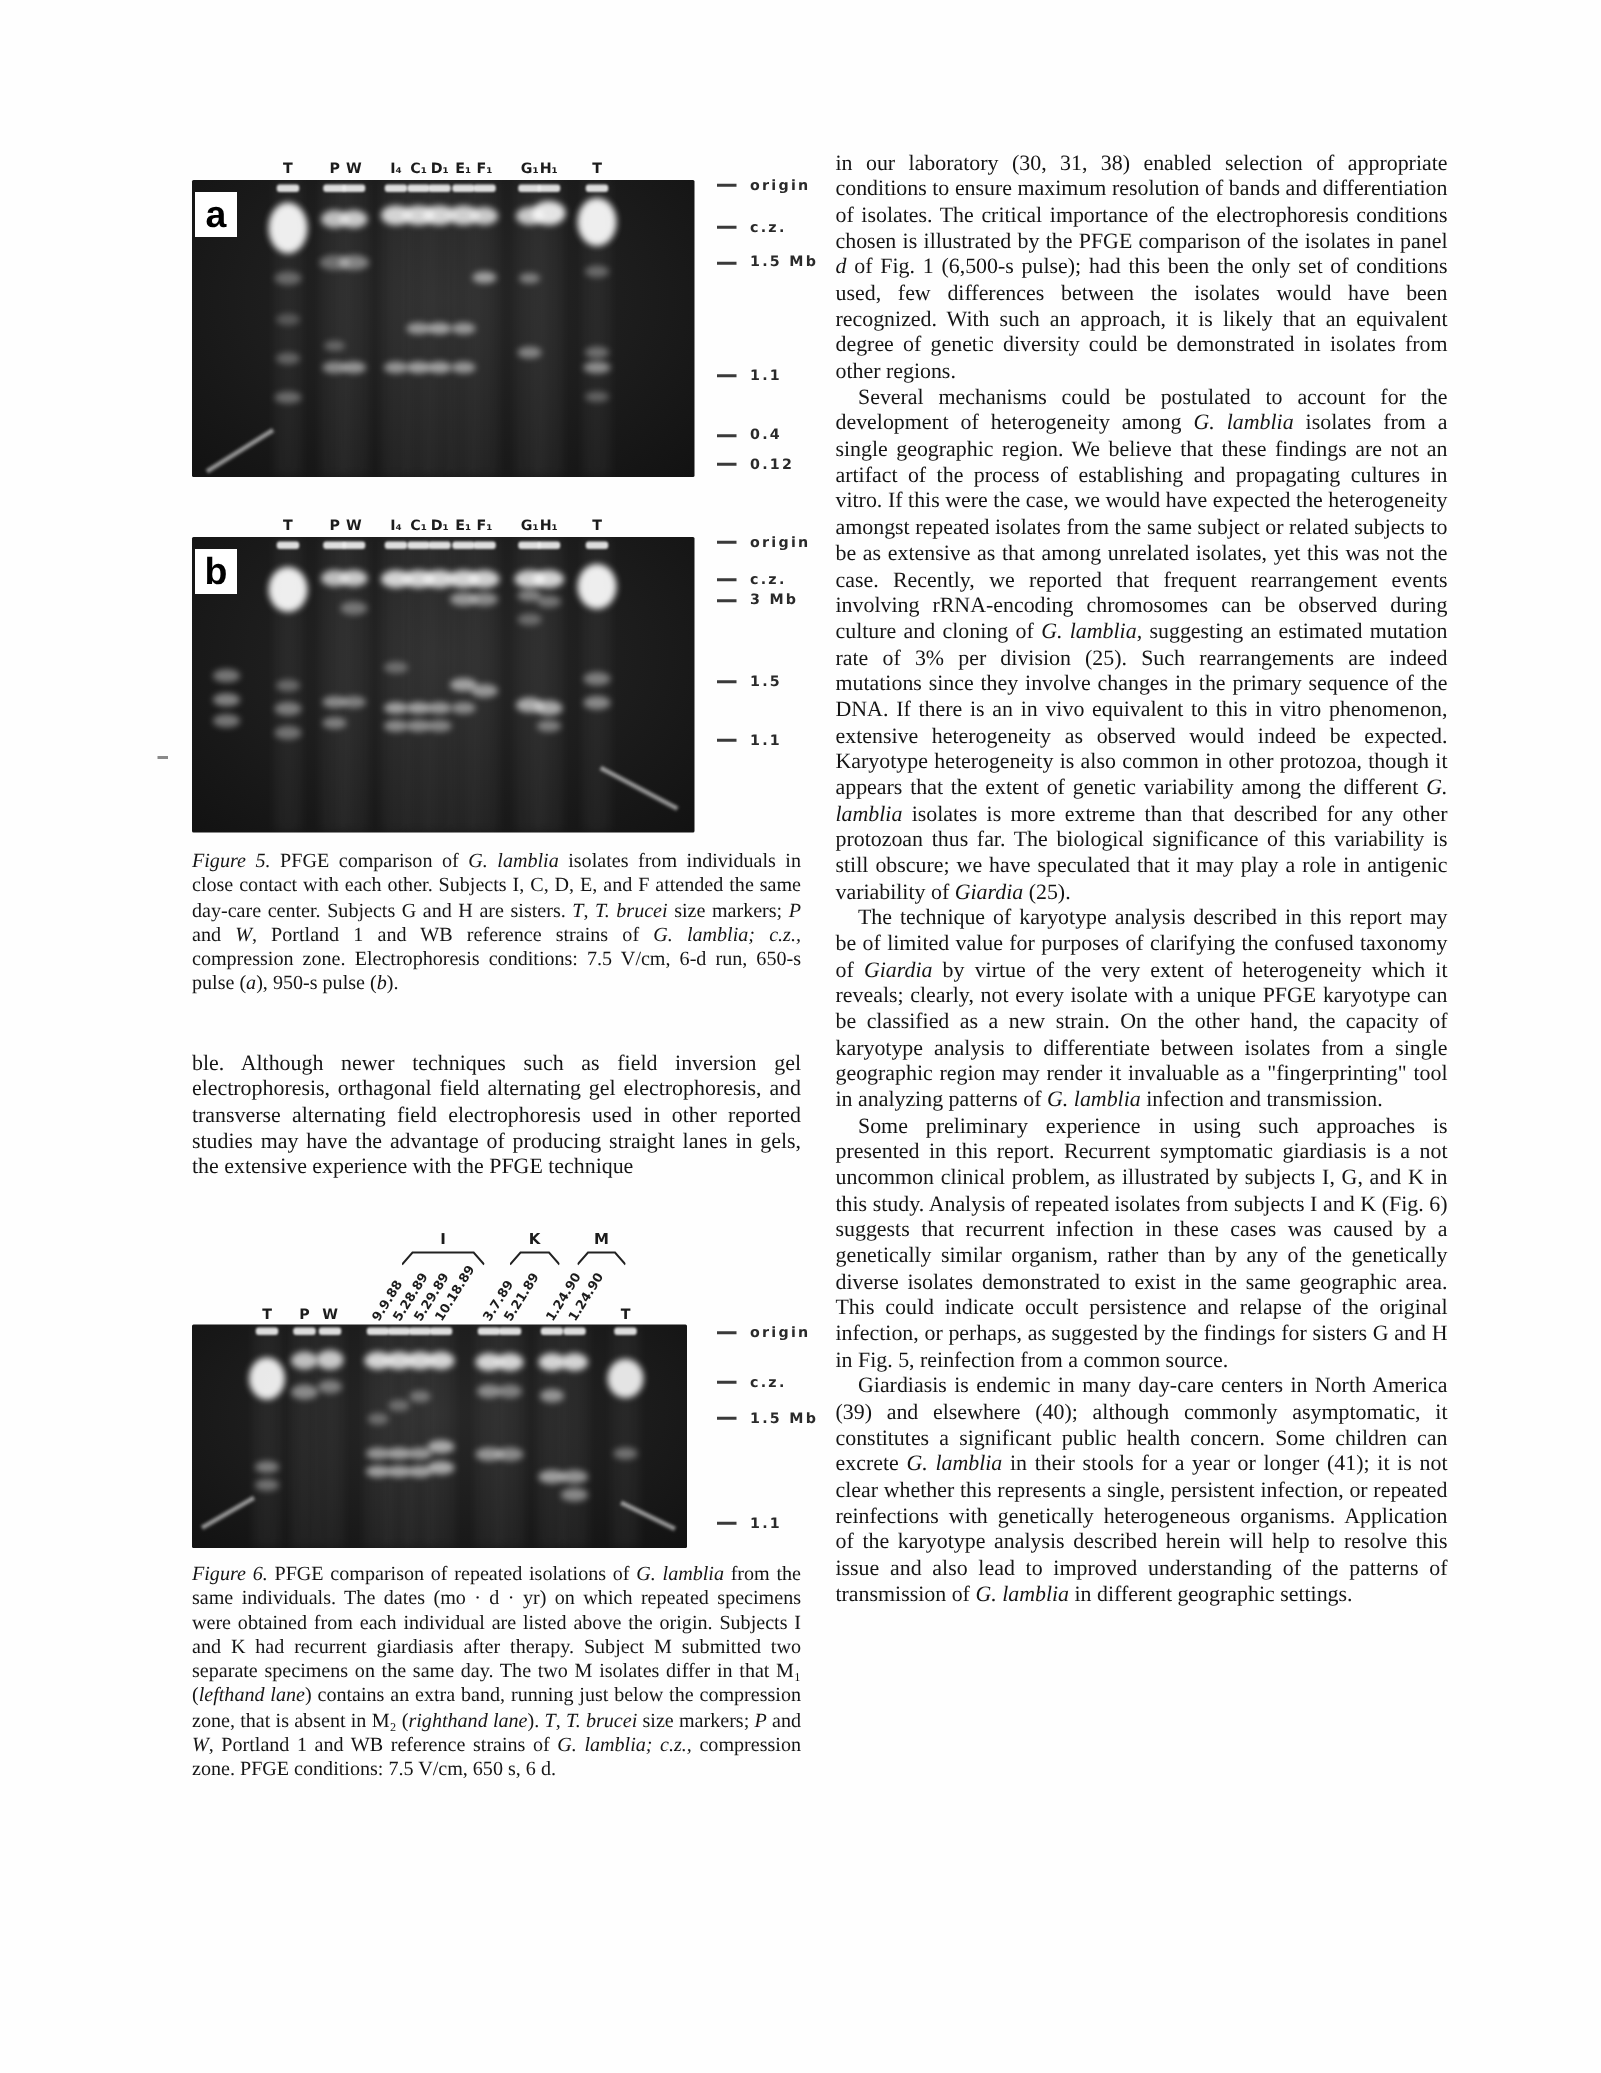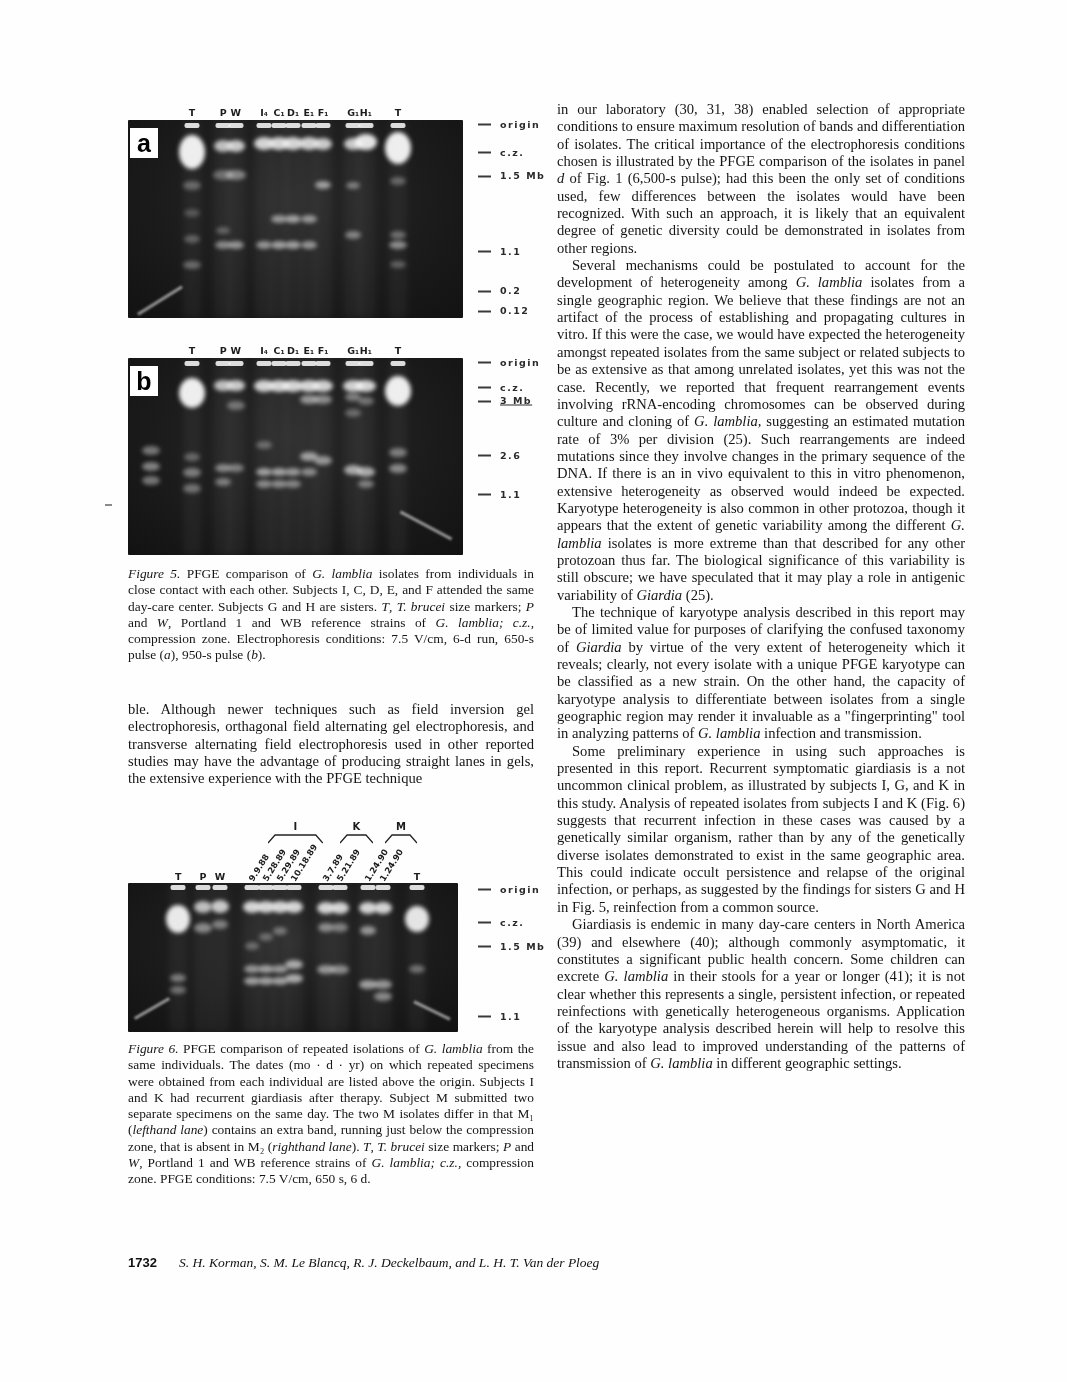--- a/index.html
+++ b/index.html
@@ -125,21 +125,21 @@
         <div class="band" style="left: 80.6%; top: 57.38px; width: 16px; height: 8px; opacity: 0.3;"></div>
         <div class="band" style="left: 80.6%; top: 110.84px; width: 16px; height: 8px; opacity: 0.33;"></div>
         <div class="band" style="left: 80.6%; top: 120.74px; width: 18px; height: 8px; opacity: 0.48;"></div>
         <div class="band" style="left: 80.6%; top: 141.04px; width: 16px; height: 7px; opacity: 0.28;"></div>
       </div>
     <div class="markers" style="left:350px;top:17px;height:198px;">
         <div class="marker" style="top: 3.96px;"><span class="dash"></span><span>origin</span></div>
         <div class="marker" style="top: 31.68px;"><span class="dash"></span><span>c.z.</span></div>
         <div class="marker" style="top: 55.44px;"><span class="dash"></span><span>1.5  Mb</span></div>
         <div class="marker" style="top: 130.68px;"><span class="dash"></span><span>1.1</span></div>
-        <div class="marker" style="top: 170.28px;"><span class="dash"></span><span>0.2</span></div>
+        <div class="marker" style="top: 170.28px;"><span class="dash"></span><span>0.4</span></div>
         <div class="marker" style="top: 190.08px;"><span class="dash"></span><span>0.12</span></div>
       </div>
   </div>
 
   <div class="panel" style="left:128px;top:341px;width:430px;height:216px;">
     <div class="lanes">
         <div class="lane-label" style="left: 63.985px;">T</div>
         <div class="lane-label" style="left: 95.14px;">P</div>
         <div class="lane-label" style="left: 107.87px;">W</div>
         <div class="lane-label" style="left: 136.01px;">I₄</div>
@@ -214,22 +214,22 @@
         <div class="band" style="left: 71%; top: 39.34px; width: 16px; height: 8px; opacity: 0.35;"></div>
         <div class="band" style="left: 71%; top: 109.26px; width: 18px; height: 10px; opacity: 0.6;"></div>
         <div class="band" style="left: 71%; top: 122.08px; width: 16px; height: 8px; opacity: 0.4;"></div>
         <div class="band" style="left: 80.6%; top: 18.49px; width: 26px; height: 30px; opacity: 0.92;"></div>
         <div class="band" style="left: 80.6%; top: 90.06px; width: 18px; height: 9px; opacity: 0.4;"></div>
         <div class="band" style="left: 80.6%; top: 105.82px; width: 18px; height: 9px; opacity: 0.45;"></div>
       </div>
     <div class="markers" style="left:350px;top:17px;height:197px;">
         <div class="marker" style="top: 3.94px;"><span class="dash"></span><span>origin</span></div>
         <div class="marker" style="top: 28.565px;"><span class="dash"></span><span>c.z.</span></div>
-        <div class="marker" style="top: 42.355px; text-decoration: underline;"><span class="dash"></span><span>3  Mb</span></div>
-        <div class="marker" style="top: 96.53px;"><span class="dash"></span><span>2.6</span></div>
+        <div class="marker" style="top: 42.355px;"><span class="dash"></span><span>3  Mb</span></div>
+        <div class="marker" style="top: 96.53px;"><span class="dash"></span><span>1.5</span></div>
         <div class="marker" style="top: 135.93px;"><span class="dash"></span><span>1.1</span></div>
       </div>
   </div>
 
   <div class="caption" style="left:128px;top:566px;width:406px;"><span></span><i>Figure 5.</i><span> PFGE comparison of </span><i>G. lamblia</i><span> isolates from individuals in close contact with each other. Subjects I, C, D, E, and F attended the same day-care center. Subjects G and H are sisters. </span><i>T</i><span>, </span><i>T. brucei</i><span> size markers; </span><i>P</i><span> and </span><i>W</i><span>, Portland 1 and WB reference strains of </span><i>G. lamblia; c.z.,</i><span> compression zone. Electrophoresis conditions: 7.5 V/cm, 6-d run, 650-s pulse (</span><i>a</i><span>), 950-s pulse (</span><i>b</i><span>).</span></div>
 
   <div class="body-text" style="left:128px;top:701px;width:406px;">
     <p><span>ble. Although newer techniques such as field inversion gel electrophoresis, orthagonal field alternating gel electrophoresis, and transverse alternating field electrophoresis used in other reported studies may have the advantage of producing straight lanes in gels, the extensive experience with the PFGE technique</span></p>
   </div>
 
@@ -343,18 +343,15 @@
   <div class="caption" style="left:128px;top:1041px;width:406px;"><span></span><i>Figure 6.</i><span> PFGE comparison of repeated isolations of </span><i>G. lamblia</i><span> from the same individuals. The dates (mo · d · yr) on which repeated specimens were obtained from each individual are listed above the origin. Subjects I and K had recurrent giardiasis after therapy. Subject M submitted two separate specimens on the same day. The two M isolates differ in that M₁ (</span><i>lefthand lane</i><span>) contains an extra band, running just below the compression zone, that is absent in M₂ (</span><i>righthand lane</i><span>). </span><i>T</i><span>, </span><i>T. brucei</i><span> size markers; </span><i>P</i><span> and </span><i>W</i><span>, Portland 1 and WB reference strains of </span><i>G. lamblia; c.z.,</i><span> compression zone. PFGE conditions: 7.5 V/cm, 650 s, 6 d.</span></div>
 
   <div class="body-text" style="left:557px;top:101px;width:408px;">
     <p><span>in our laboratory (30, 31, 38) enabled selection of appropriate conditions to ensure maximum resolution of bands and differentiation of isolates. The critical importance of the electrophoresis conditions chosen is illustrated by the PFGE comparison of the isolates in panel </span><i>d</i><span> of Fig. 1 (6,500-s pulse); had this been the only set of conditions used, few differences between the isolates would have been recognized. With such an approach, it is likely that an equivalent degree of genetic diversity could be demonstrated in isolates from other regions.</span></p>
     <p class="indent"><span>Several mechanisms could be postulated to account for the development of heterogeneity among </span><i>G. lamblia</i><span> isolates from a single geographic region. We believe that these findings are not an artifact of the process of establishing and propagating cultures in vitro. If this were the case, we would have expected the heterogeneity amongst repeated isolates from the same subject or related subjects to be as extensive as that among unrelated isolates, yet this was not the case. Recently, we reported that frequent rearrangement events involving rRNA-encoding chromosomes can be observed during culture and cloning of </span><i>G. lamblia,</i><span> suggesting an estimated mutation rate of 3% per division (25). Such rearrangements are indeed mutations since they involve changes in the primary sequence of the DNA. If there is an in vivo equivalent to this in vitro phenomenon, extensive heterogeneity as observed would indeed be expected. Karyotype heterogeneity is also common in other protozoa, though it appears that the extent of genetic variability among the different </span><i>G. lamblia</i><span> isolates is more extreme than that described for any other protozoan thus far. The biological significance of this variability is still obscure; we have speculated that it may play a role in antigenic variability of </span><i>Giardia</i><span> (25).</span></p>
     <p class="indent"><span>The technique of karyotype analysis described in this report may be of limited value for purposes of clarifying the confused taxonomy of </span><i>Giardia</i><span> by virtue of the very extent of heterogeneity which it reveals; clearly, not every isolate with a unique PFGE karyotype can be classified as a new strain. On the other hand, the capacity of karyotype analysis to differentiate between isolates from a single geographic region may render it invaluable as a "fingerprinting" tool in analyzing patterns of </span><i>G. lamblia</i><span> infection and transmission.</span></p>
     <p class="indent"><span>Some preliminary experience in using such approaches is presented in this report. Recurrent symptomatic giardiasis is a not uncommon clinical problem, as illustrated by subjects I, G, and K in this study. Analysis of repeated isolates from subjects I and K (Fig. 6) suggests that recurrent infection in these cases was caused by a genetically similar organism, rather than by any of the genetically diverse isolates demonstrated to exist in the same geographic area. This could indicate occult persistence and relapse of the original infection, or perhaps, as suggested by the findings for sisters G and H in Fig. 5, reinfection from a common source.</span></p>
     <p class="indent"><span>Giardiasis is endemic in many day-care centers in North America (39) and elsewhere (40); although commonly asymptomatic, it constitutes a significant public health concern. Some children can excrete </span><i>G. lamblia</i><span> in their stools for a year or longer (41); it is not clear whether this represents a single, persistent infection, or repeated reinfections with genetically heterogeneous organisms. Application of the karyotype analysis described herein will help to resolve this issue and also lead to improved understanding of the patterns of transmission of </span><i>G. lamblia</i><span> in different geographic settings.</span></p>
   </div>
 
-  <div class="footer">
-    <span class="footer-num">1732</span><span class="footer-authors">S. H. Korman, S. M. Le Blancq, R. J. Deckelbaum, and L. H. T. Van der Ploeg</span>
-  </div>
 
   <div class="stray-mark"></div>
 </div>
 
 </body></html>

